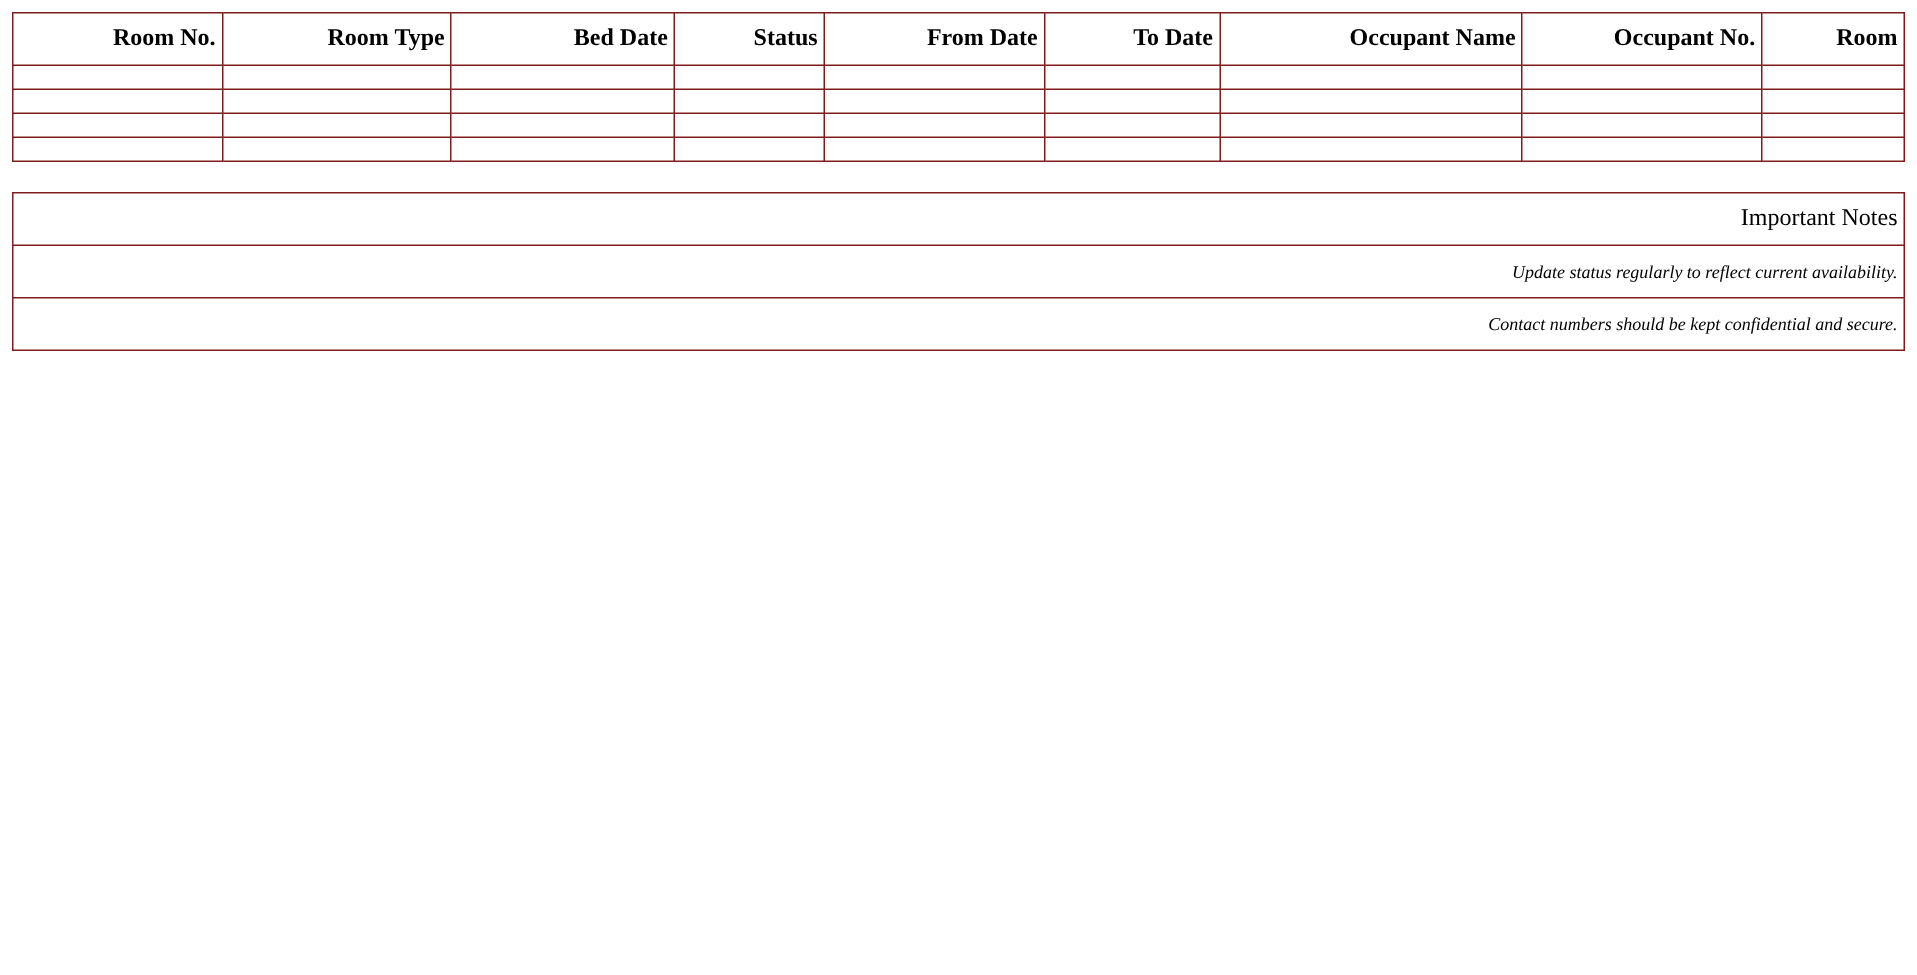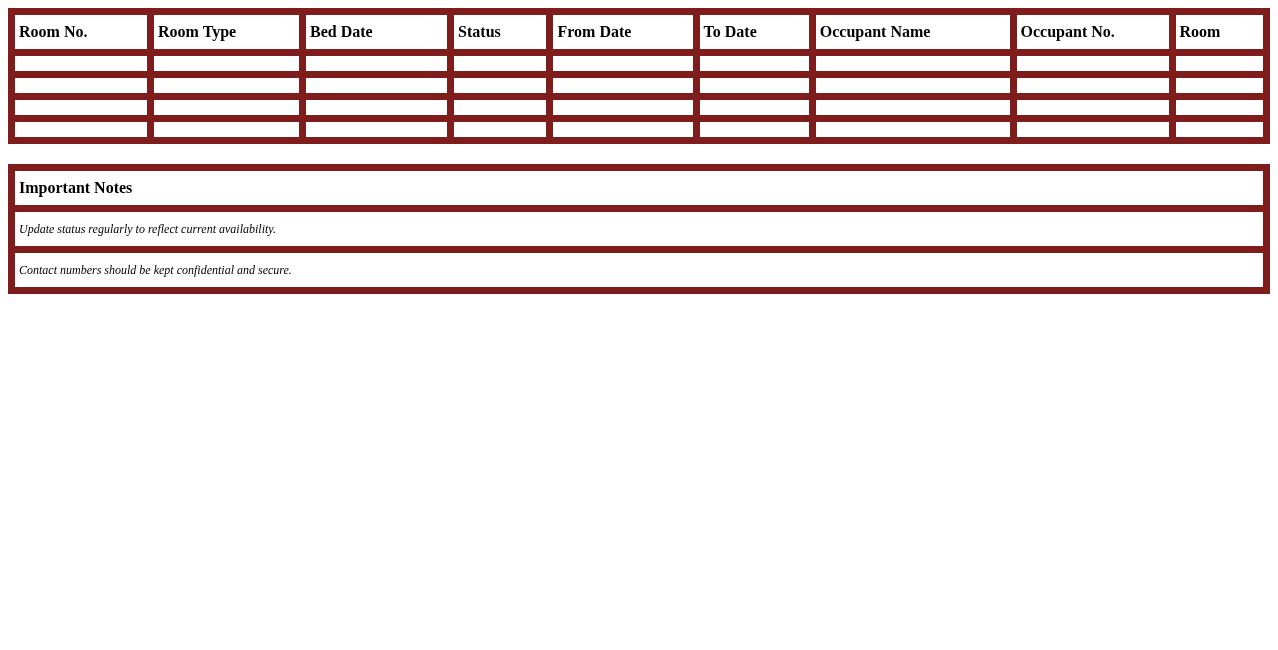--- a/index.html
+++ b/index.html
@@ -14,42 +14,42 @@
     padding: 8px;
     font-family: "Liberation Serif", "DejaVu Serif", serif;
     color: #000000;
   }
   table {
     border-collapse: collapse;
     width: 1262px;
     table-layout: fixed;
   }
   th, td {
-    border: 7px solid #7f1d1d;
-    text-align: left;
+    border: 1px solid #7f1d1d;
+    text-align: right;
     vertical-align: middle;
     padding: 0 4px;
     overflow: hidden;
     white-space: nowrap;
   }
   .room-table th {
     height: 34px;
     font-size: 16px;
     font-weight: bold;
   }
   .room-table td.empty-cell {
     height: 15px;
   }
   .notes-table {
     margin-top: 20px;
   }
   .notes-table th {
     height: 34px;
     font-size: 16px;
-    font-weight: bold;
+    font-weight: normal;
     margin-left: 35px;
   }
   .notes-table td {
     height: 34px;
     font-size: 12px;
     font-weight: normal;
     font-style: italic;
   }
 </style>
 </head>

